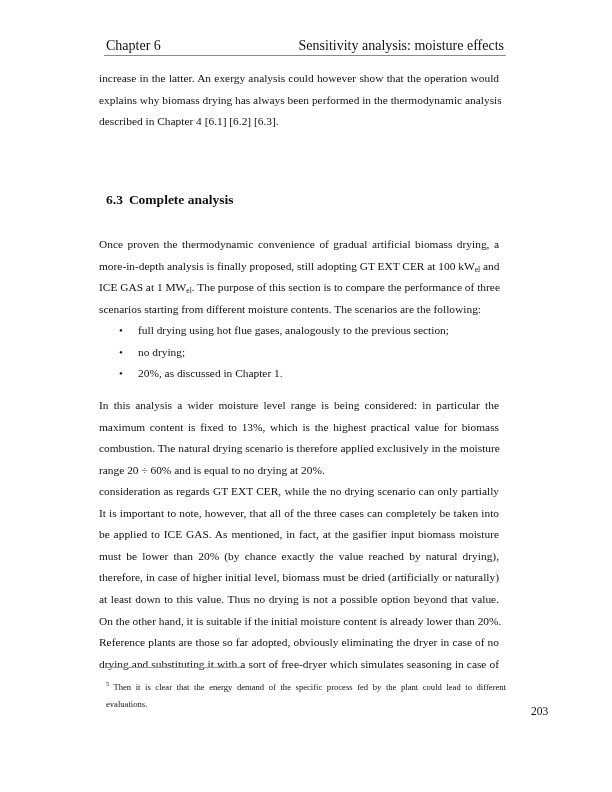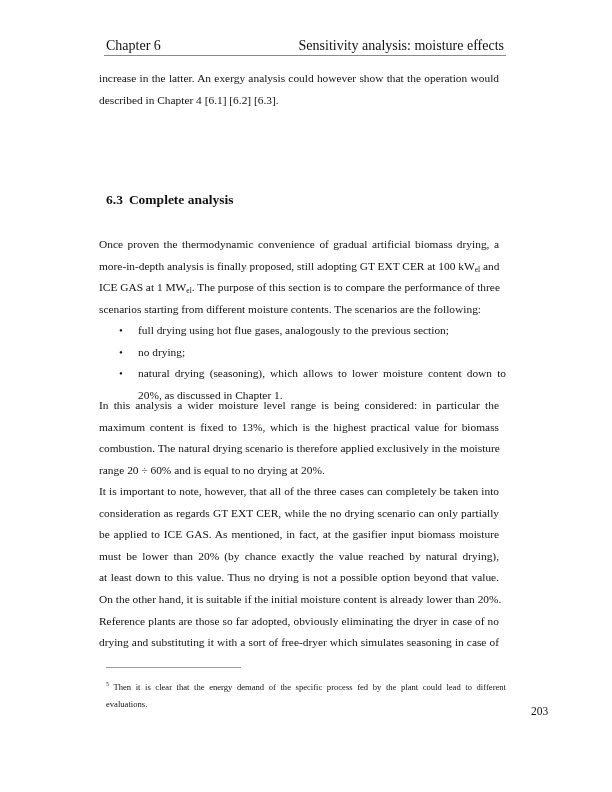--- a/index.html
+++ b/index.html
@@ -126,20 +126,21 @@
 <body>
 
 <div class="header">
   <span class="header-left">Chapter 6</span>
   <span class="header-right">Sensitivity analysis: moisture effects</span>
 </div>
 <div class="header-rule"></div>
 
 <div class="block" style="top:68px;">
   <span class="line">increase in the latter. An exergy analysis could however show that the operation would</span>
+  <span class="line">explains why biomass drying has always been performed in the thermodynamic analysis</span>
   <span class="line last">described in Chapter 4 [6.1] [6.2] [6.3].</span>
 </div>
 
 <div class="section-title">
   <span class="num">6.3</span><span>Complete analysis</span>
 </div>
 
 <div class="block" style="top:234px;">
   <span class="line">Once proven the thermodynamic convenience of gradual artificial biomass drying, a</span>
   <span class="line"><span>more-in-depth analysis is finally proposed, still adopting GT EXT CER at 100 kW</span><sub>el</sub><span> and</span></span>
@@ -151,37 +152,37 @@
   <div class="bullet-item">
     <span class="dot">•</span>
     <span class="line">full drying using hot flue gases, analogously to the previous section;</span>
   </div>
   <div class="bullet-item">
     <span class="dot">•</span>
     <span class="line">no drying;</span>
   </div>
   <div class="bullet-item">
     <span class="dot">•</span>
-    <span class="line j">natural drying (seasoning), which allows to lower moisture content down to</span>
     <span class="line">20%, as discussed in Chapter 1.</span>
   </div>
 </div>
 
 <div class="block" style="top:395px;">
   <span class="line">In this analysis a wider moisture level range is being considered: in particular the</span>
   <span class="line">maximum content is fixed to 13%, which is the highest practical value for biomass</span>
   <span class="line">combustion. The natural drying scenario is therefore applied exclusively in the moisture</span>
   <span class="line last">range 20 ÷ 60% and is equal to no drying at 20%.</span>
 </div>
 
 <div class="block" style="top:481px;">
+  <span class="line">consideration as regards GT EXT CER, while the no drying scenario can only partially</span>
   <span class="line">It is important to note, however, that all of the three cases can completely be taken into</span>
-  <span class="line">consideration as regards GT EXT CER, while the no drying scenario can only partially</span>
   <span class="line">be applied to ICE GAS. As mentioned, in fact, at the gasifier input biomass moisture</span>
   <span class="line">must be lower than 20% (by chance exactly the value reached by natural drying),</span>
+  <span class="line">therefore, in case of higher initial level, biomass must be dried (artificially or naturally)</span>
   <span class="line">at least down to this value. Thus no drying is not a possible option beyond that value.</span>
   <span class="line">On the other hand, it is suitable if the initial moisture content is already lower than 20%.</span>
   <span class="line">Reference plants are those so far adopted, obviously eliminating the dryer in case of no</span>
   <span class="line">drying and substituting it with a sort of free-dryer which simulates seasoning in case of</span>
 </div>
 
 <div class="footnote-rule"></div>
 <div class="footnote">
   <span class="line"><sup>5</sup><span> Then it is clear that the energy demand of the specific process fed by the plant could lead to different</span></span>
   <span class="line last">evaluations.</span>

